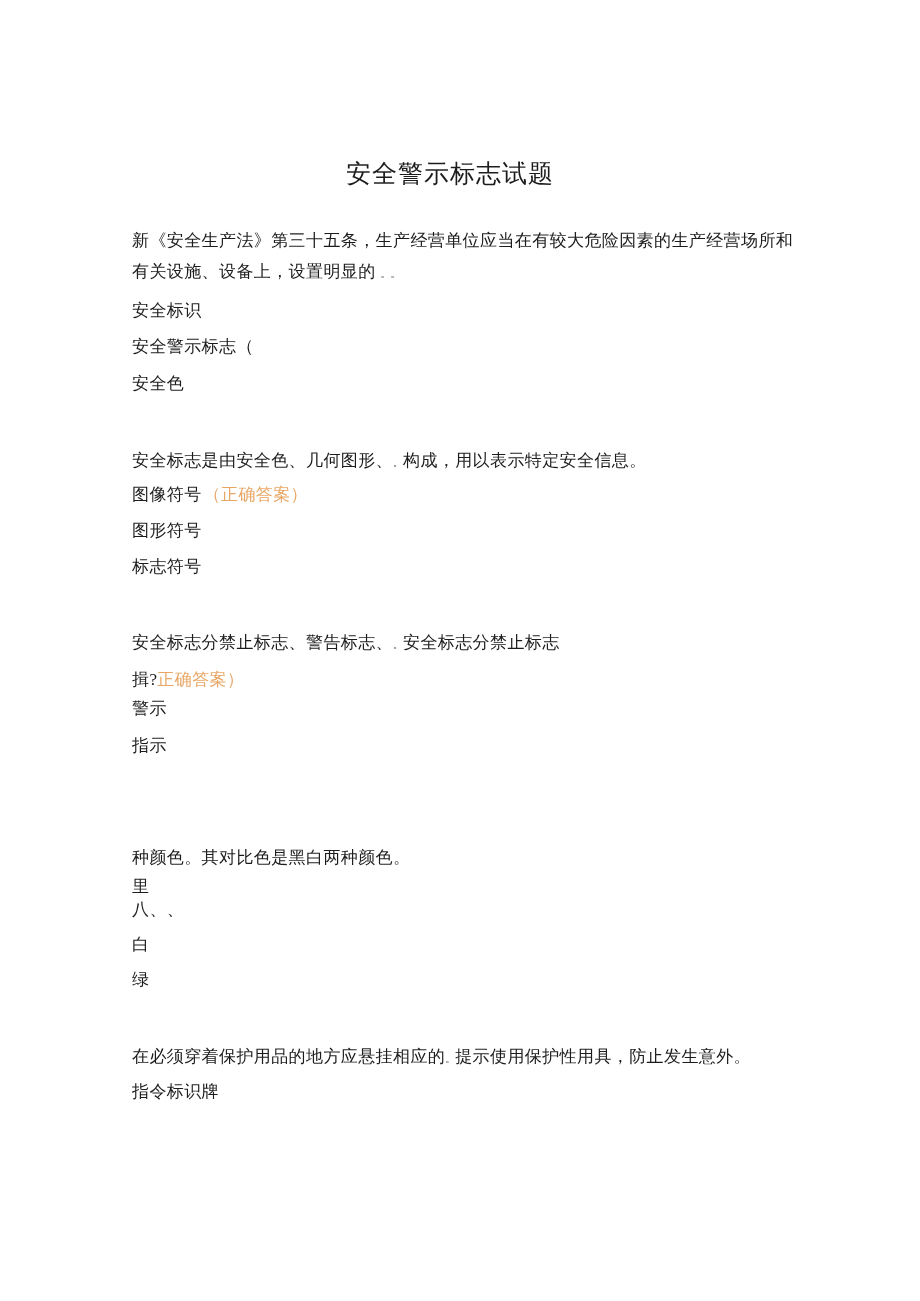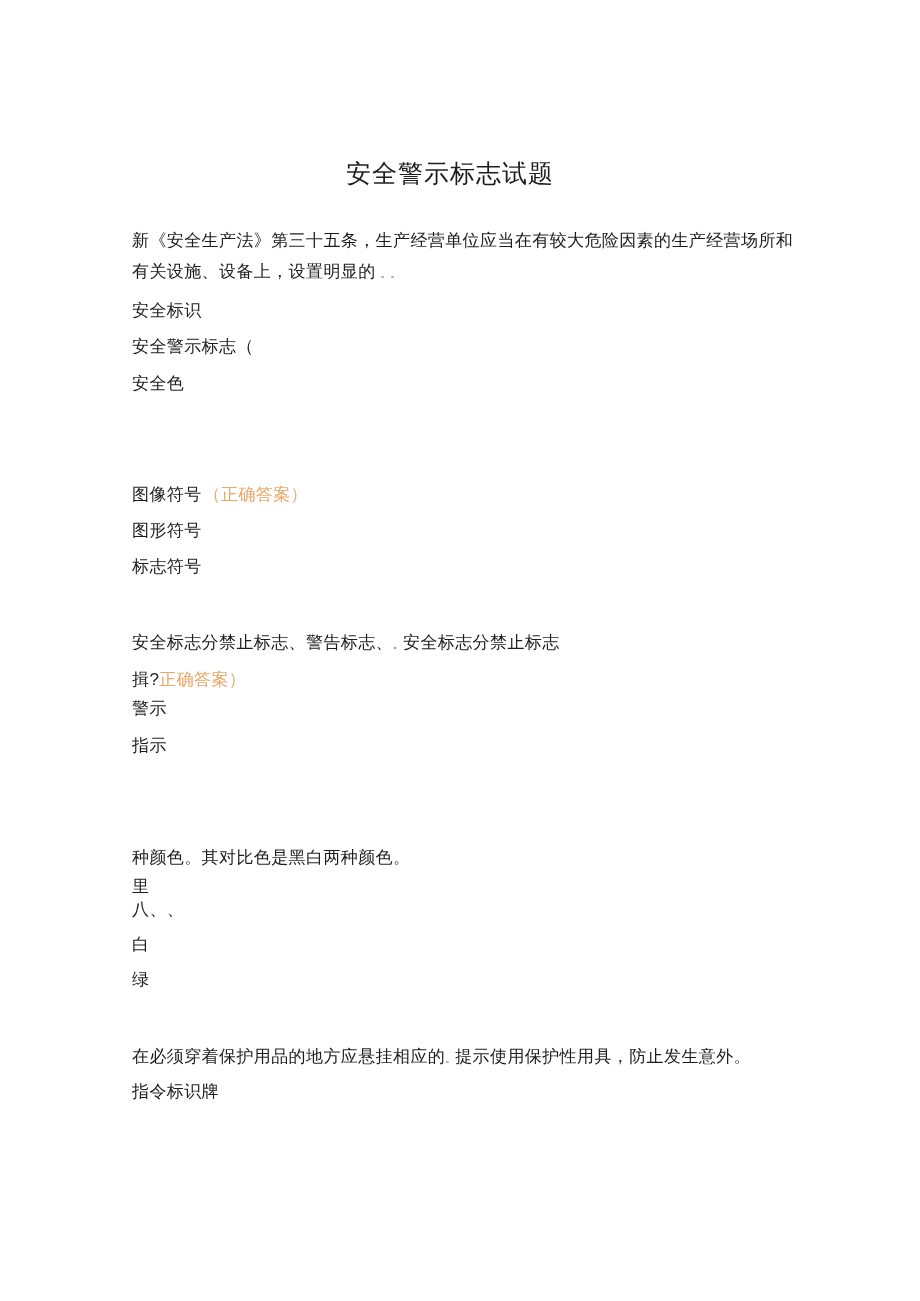--- a/index.html
+++ b/index.html
@@ -3,21 +3,21 @@
 <meta charset="utf-8">
 <style>
   html,body{margin:0;padding:0;}
   body{background:#ffffff;}
   .page{
     position:relative;
     width:900px;
     height:1301px;
     background:var(--bg,#ffffff);
     color:var(--text,#1c1c1c);
-    font-family:Liberation Sans, sans-serif;
+    font-family:Liberation Serif, serif;
     overflow:hidden;
   }
   .doc-title{
     position:absolute;
     left:0;
     top:157px;
     width:100%;
     margin:0;
     text-align:center;
     font-size:25px;
@@ -47,20 +47,21 @@
 <div class="page">
 
   <h1 class="doc-title">安全警示标志试题</h1>
 
   <p class="line" style="top:230px">新《安全生产法》第三十五条，生产经营单位应当在有较大危险因素的生产经营场所和</p>
   <p class="line" style="top:261px"><span>有关设施、设备上，设置明显的</span><span class="mark gap-mark">。。</span></p>
   <p class="line" style="top:300px">安全标识</p>
   <p class="line" style="top:336px">安全警示标志（</p>
   <p class="line" style="top:373px">安全色</p>
 
+  <p class="line" style="top:450px"><span>安全标志是由安全色、几何图形、</span><span class="mark">。</span><span>构成，用以表示特定安全信息。</span></p>
   <p class="line" style="top:484px"><span>图像符号</span><span class="answer ans-gap">（正确答案）</span></p>
   <p class="line" style="top:520px">图形符号</p>
   <p class="line" style="top:556px">标志符号</p>
 
   <p class="line" style="top:632px"><span>安全标志分禁止标志、警告标志、</span><span class="mark">。</span><span>安全标志分禁止标志</span></p>
   <p class="line" style="top:669px"><span>揖?</span><span class="answer">正确答案）</span></p>
   <p class="line" style="top:698px">警示</p>
   <p class="line" style="top:735px">指示</p>
 
   <p class="line" style="top:847px">种颜色。其对比色是黑白两种颜色。</p>

